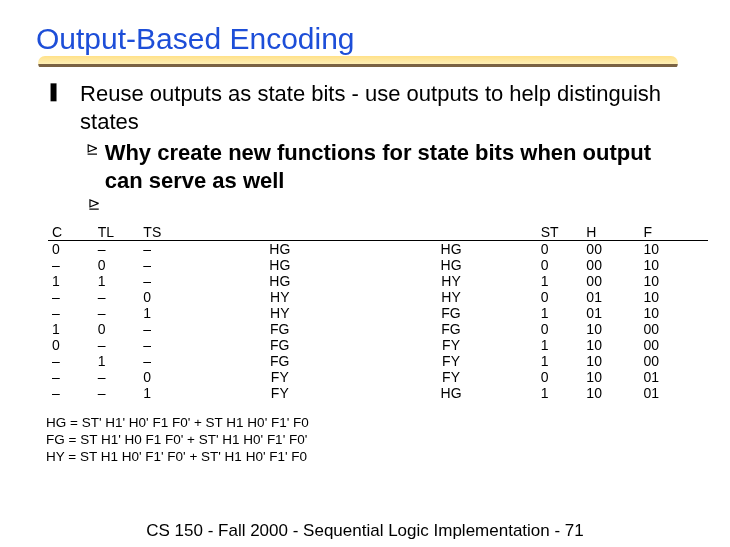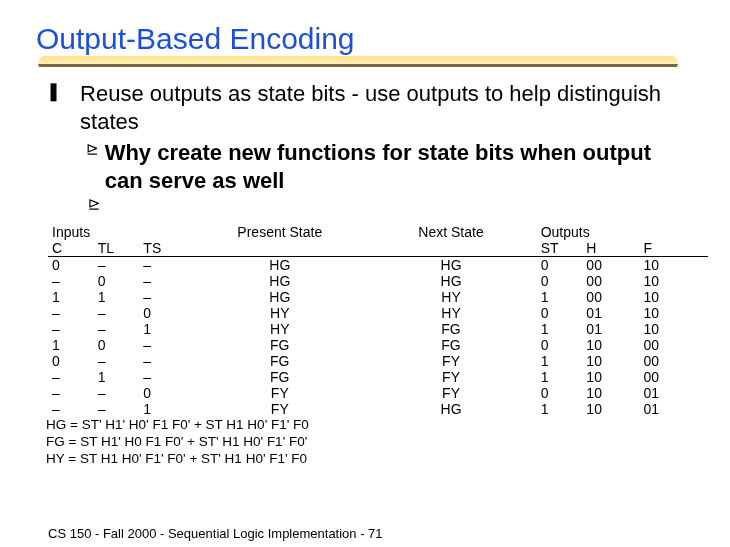--- a/index.html
+++ b/index.html
@@ -70,35 +70,35 @@
   .col-tl  { width: 40px; }
   .col-ts  { width: 48px; }
   .col-ps  { width: 150px; text-align: center; }
   .col-ns  { width: 150px; text-align: center; }
   .col-st  { width: 40px; }
   .col-h   { width: 50px; }
   .col-f   { width: 60px; }
   .ttable td.c-ps, .ttable td.c-ns { text-align: center; }
   .out-row td { padding-top: 0; }
   .notes-row {
+    margin-top: 14px;
     display: flex;
     gap: 30px;
     font-size: 13.5px;
     line-height: 1.25;
   }
   .notes-left { width: 300px; }
   .notes-right { flex: 1; }
   .footer {
     position: absolute;
     bottom: 6px;
     left: 0; right: 0;
-    text-align: left;
-    font-size: 13px;
+    text-align: center;
+    font-size: 17px;
     color: #000;
-    margin-left: 48px;
   }
 </style>
 </head>
 <body>
 
 <div class="title">Output-Based Encoding</div>
 <div class="title-underline"></div>
 
 <div class="body-area">
 
@@ -113,26 +113,20 @@
       <span class="sub-point">Why create new functions for state bits when output can serve as well</span>
     </div>
     <div class="bullet-row">
       <span class="y-bullet">⊵</span>
     </div>
   </div>
 
   <div class="table-wrap">
     <table class="ttable">
       <tbody>
-          <tr class="hdr-row">
-        <td class="col-c" colspan="3">Inputs</td>
-        <td class="col-ps c-ps">Present State</td>
-        <td class="col-ns c-ns">Next State</td>
-        <td colspan="3">Outputs</td>
-      </tr>
       <tr class="hdr-row">
         <td class="col-c">C</td>
         <td class="col-tl">TL</td>
         <td class="col-ts">TS</td>
         <td class="col-ps"></td>
         <td class="col-ns"></td>
         <td class="col-st">ST</td>
         <td class="col-h">H</td>
         <td class="col-f">F</td>
       </tr>

